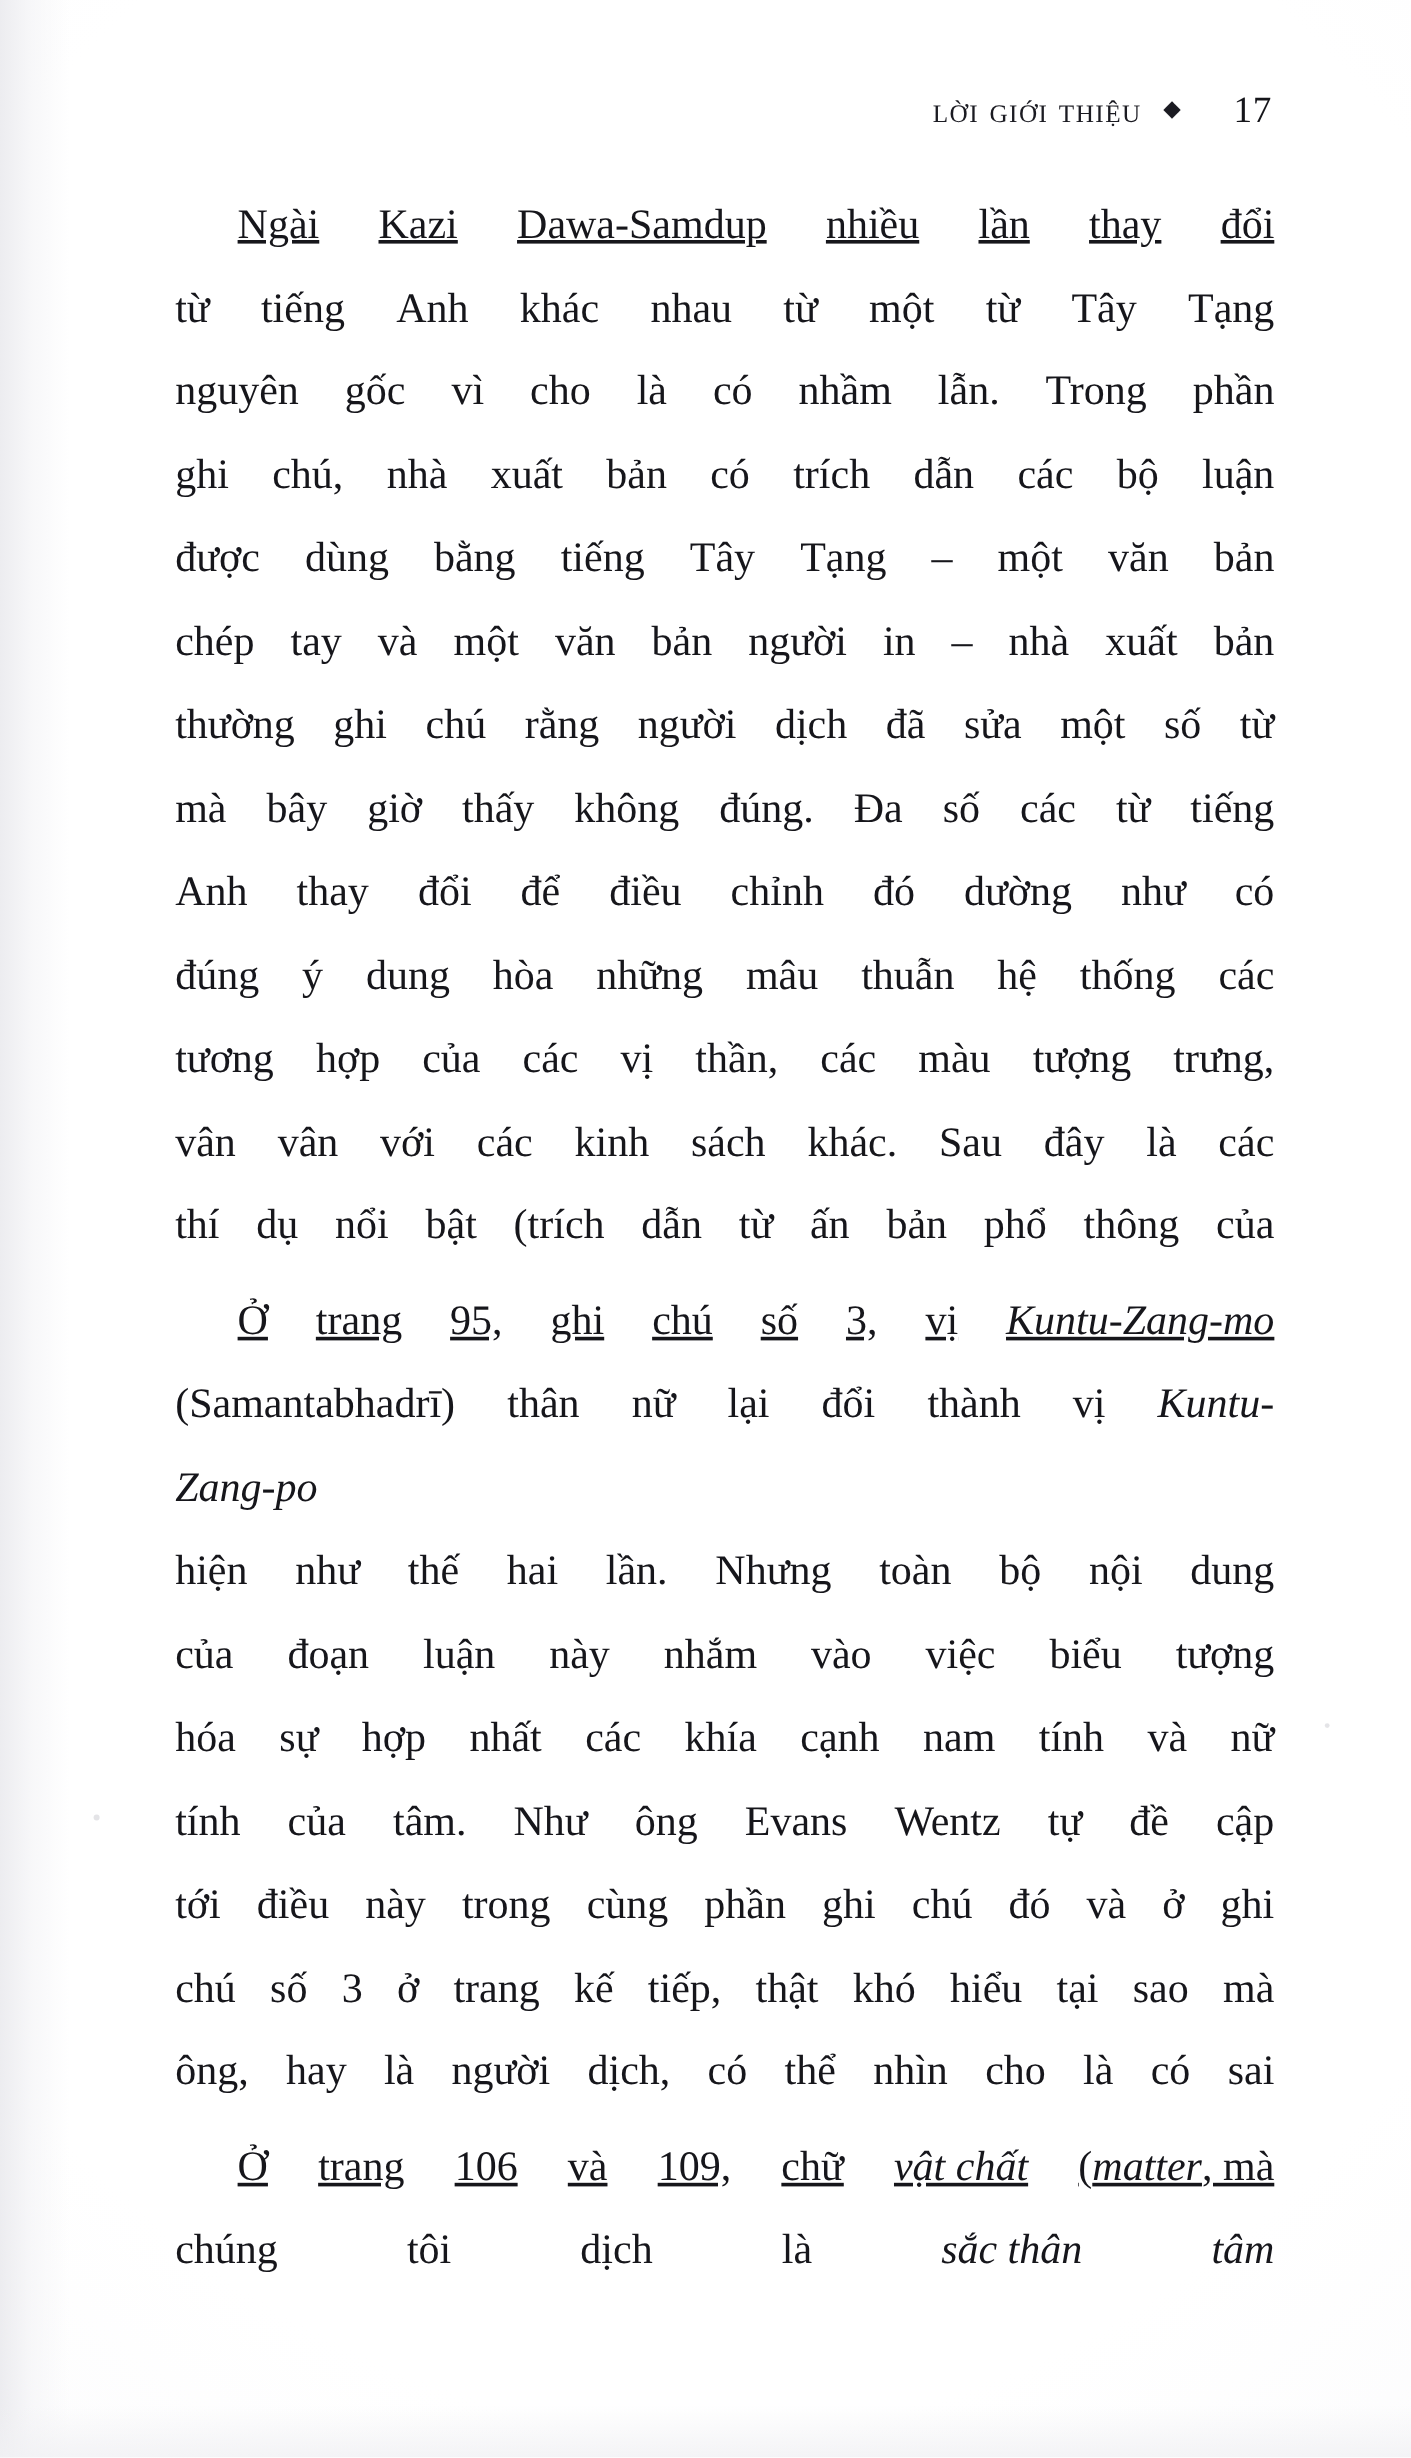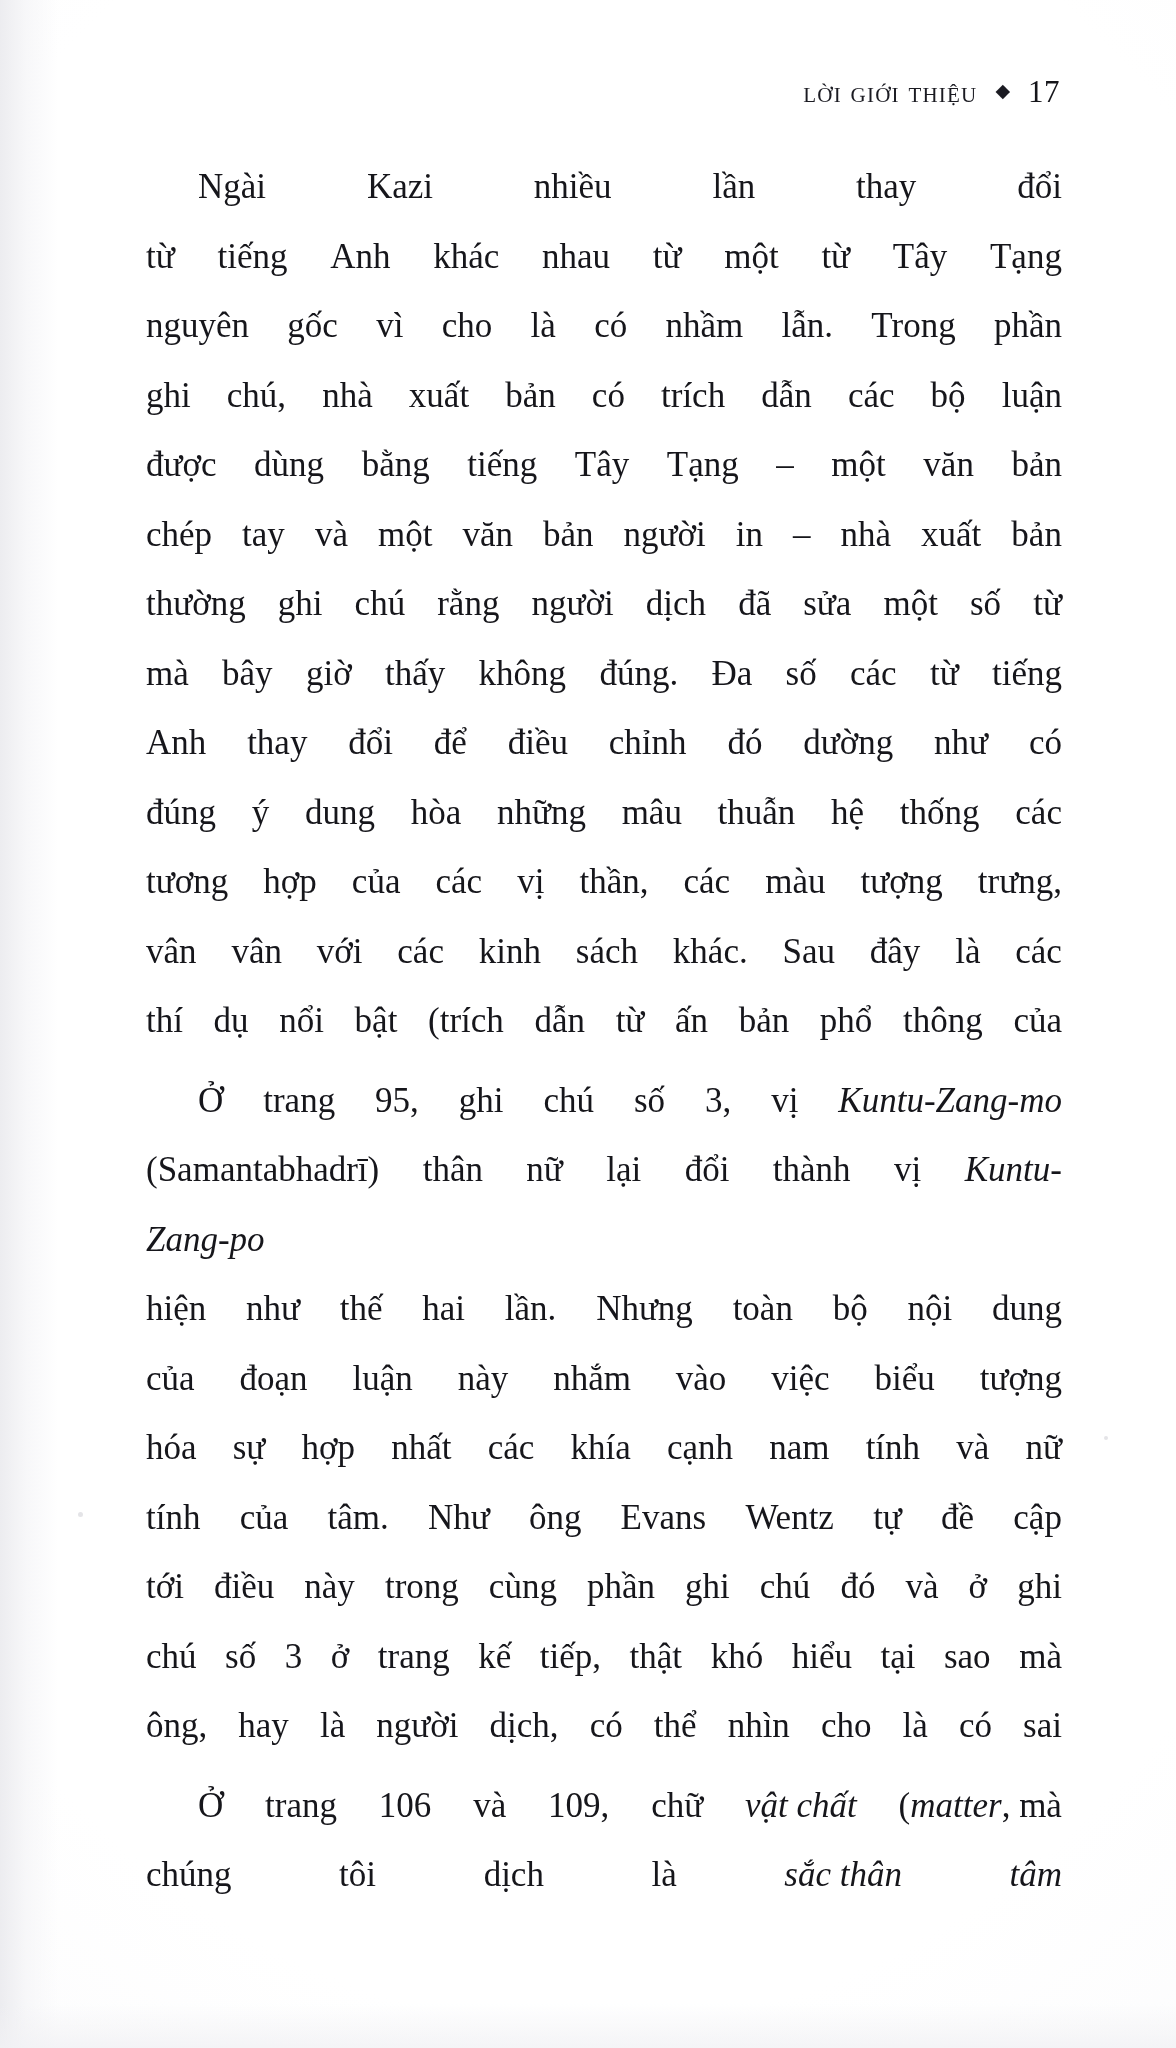--- a/index.html
+++ b/index.html
@@ -68,20 +68,21 @@
   .header-sep {
     font-size: 19px;
     color: #1b1b22;
     position: relative;
     top: -5px;
   }
   .header-page {
     font-size: 31px;
     color: #15151a;
     letter-spacing: .5px;
+    margin-left: 26px;
   }
 
   
   .body-block {
     position: absolute;
     left: 146px;
     top: 152px;
     width: 916px;
   }
   .para { margin: 0 0 4px 0; }
@@ -96,21 +97,21 @@
   }
   
   .line.just {
     display: flex;
     justify-content: space-between;
     white-space: nowrap;
   }
   .line.just > span { display: inline-block; }
 
   .line.indent { padding-left: 52px; }
-  .line.indent.just { padding-left: 52px; }
+  .line.indent.just { padding-left: 52px; text-decoration: underline; }
 
   .it { font-style: italic; }
 
   
   .body-block, .header {
     text-rendering: optimizeLegibility;
     -webkit-font-smoothing: antialiased;
   }
 </style>
 </head>
@@ -127,20 +128,21 @@
   <span class="header-sep">◆</span>
   <span class="header-page">17</span>
 </div>
 
 <div class="body-block">
 
   <p class="para">
     <span class="line just indent">
         <span>Ngài</span>
         <span>Kazi</span>
+        <span>Dawa-Samdup</span>
         <span>nhiều</span>
         <span>lần</span>
         <span>thay</span>
         <span>đổi</span>
       </span>
     <span class="line just">
         <span>từ</span>
         <span>tiếng</span>
         <span>Anh</span>
         <span>khác</span>

